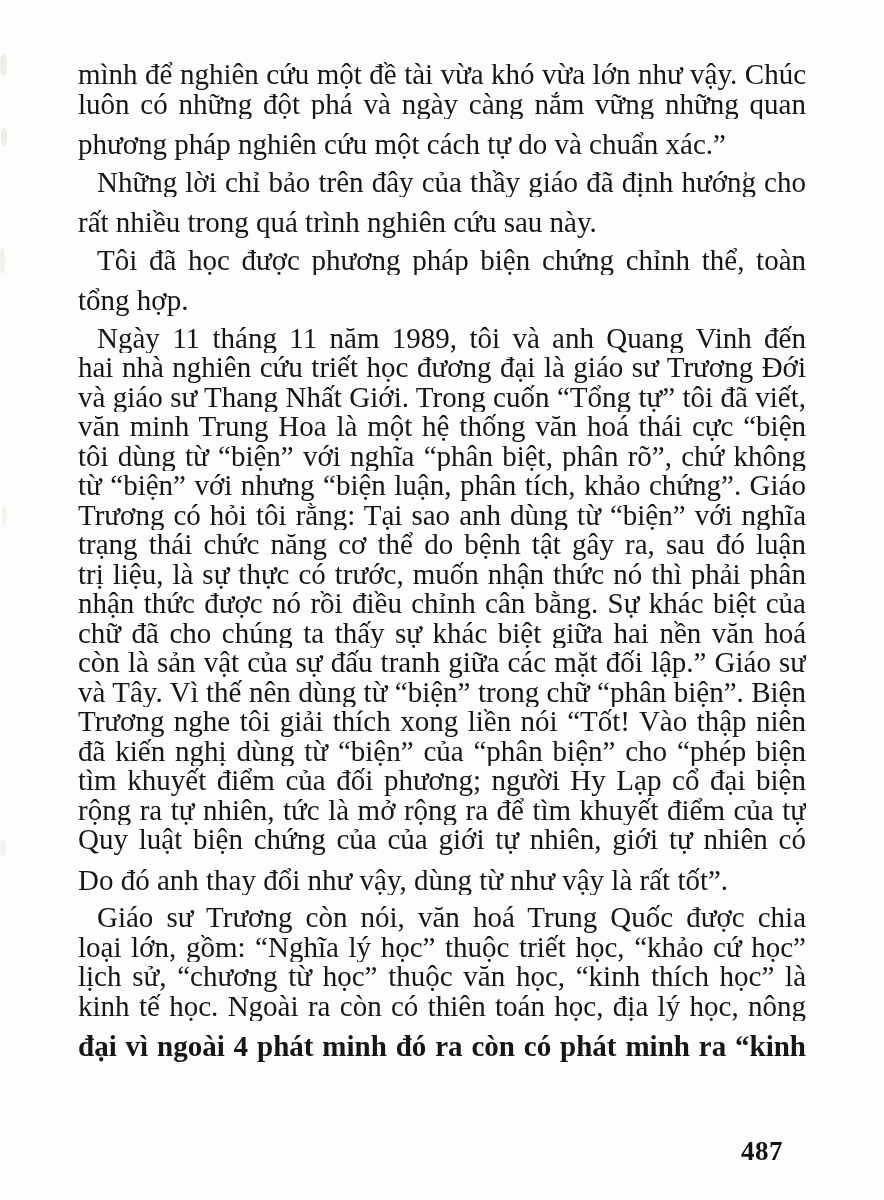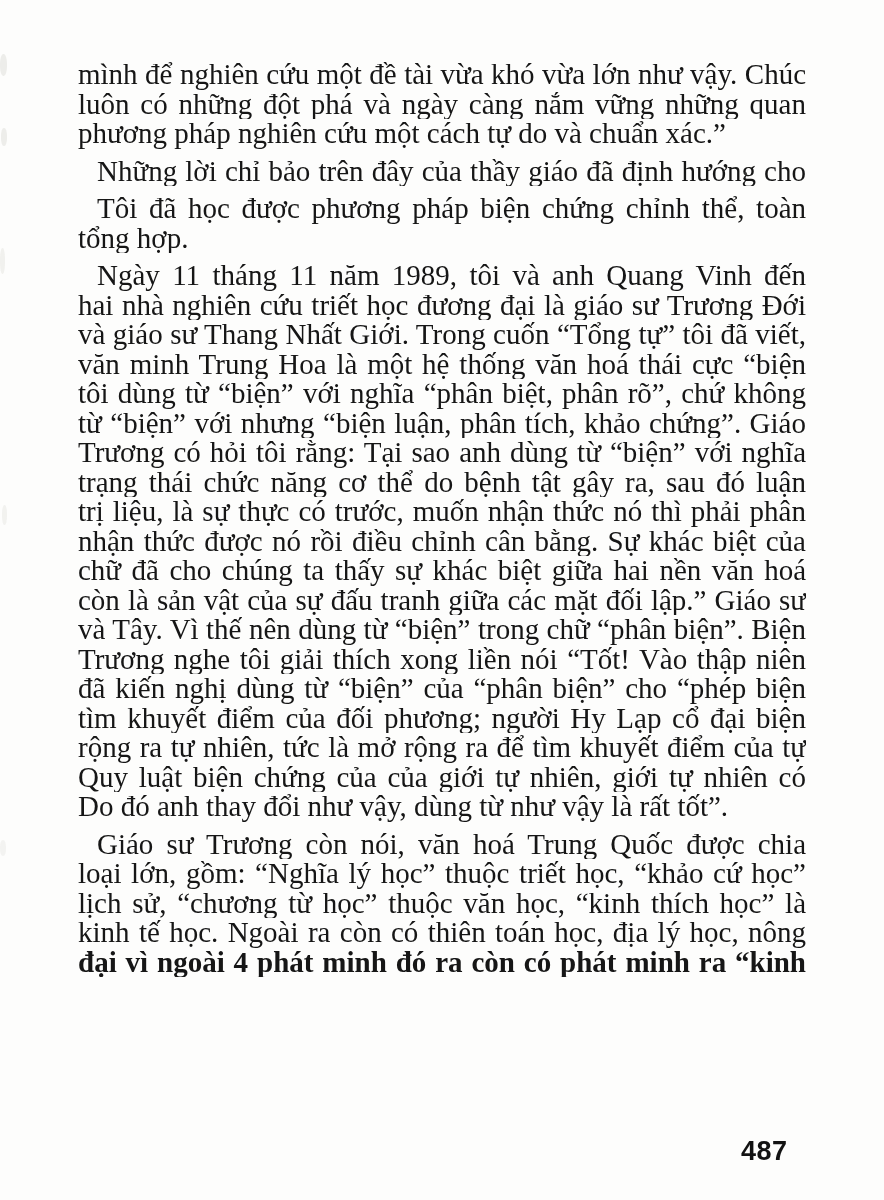--- a/index.html
+++ b/index.html
@@ -25,29 +25,29 @@
   }
   .para { margin: 0; padding: 0; }
   .para + .para { margin-top: 8px; }
   .line {
     height: 29.5px;
     line-height: 29.5px;
     text-align: justify;
     text-align-last: justify;
     overflow: hidden;
   }
-  .line.last { text-align-last: left; }
+  .line.last { text-align-last: left; margin-top: 11px; }
   .para.justify-last .line.last { text-align-last: justify; font-weight: bold; }
   .para.indent .line.first { text-indent: 19px; }
   .page-number {
     position: absolute;
     left: 741px;
     top: 1136px;
     width: 50px;
-    font-family: Liberation Sans, sans-serif;
+    font-family: Liberation Serif, serif;
     font-weight: 700;
     font-size: 27px;
     letter-spacing: 0.5px;
     color: #121212;
     text-align: left;
   }
   .stray-mark {
     position: absolute;
     left: 742px;
     top: 167px;
@@ -76,20 +76,21 @@
   <div class="smudge s5"></div>
 
   <div class="text-block">
       <div class="para">
         <div class="line first">mình để nghiên cứu một đề tài vừa khó vừa lớn như vậy. Chúc em</div>
         <div class="line">luôn có những đột phá và ngày càng nắm vững những quan điểm và</div>
         <div class="line last">phương pháp nghiên cứu một cách tự do và chuẩn xác.”</div>
       </div>
       <div class="para indent">
         <div class="line first">Những lời chỉ bảo trên đây của thầy giáo đã định hướng cho tôi</div>
+        <div class="line last">rất nhiều trong quá trình nghiên cứu sau này.</div>
       </div>
       <div class="para indent">
         <div class="line first">Tôi đã học được phương pháp biện chứng chỉnh thể, toàn diện và</div>
         <div class="line last">tổng hợp.</div>
       </div>
       <div class="para indent">
         <div class="line first">Ngày 11 tháng 11 năm 1989, tôi và anh Quang Vinh đến thăm</div>
         <div class="line">hai nhà nghiên cứu triết học đương đại là giáo sư Trương Đới Niên</div>
         <div class="line">và giáo sư Thang Nhất Giới. Trong cuốn “Tổng tự” tôi đã viết, nền</div>
         <div class="line">văn minh Trung Hoa là một hệ thống văn hoá thái cực “biện chứng”,</div>

